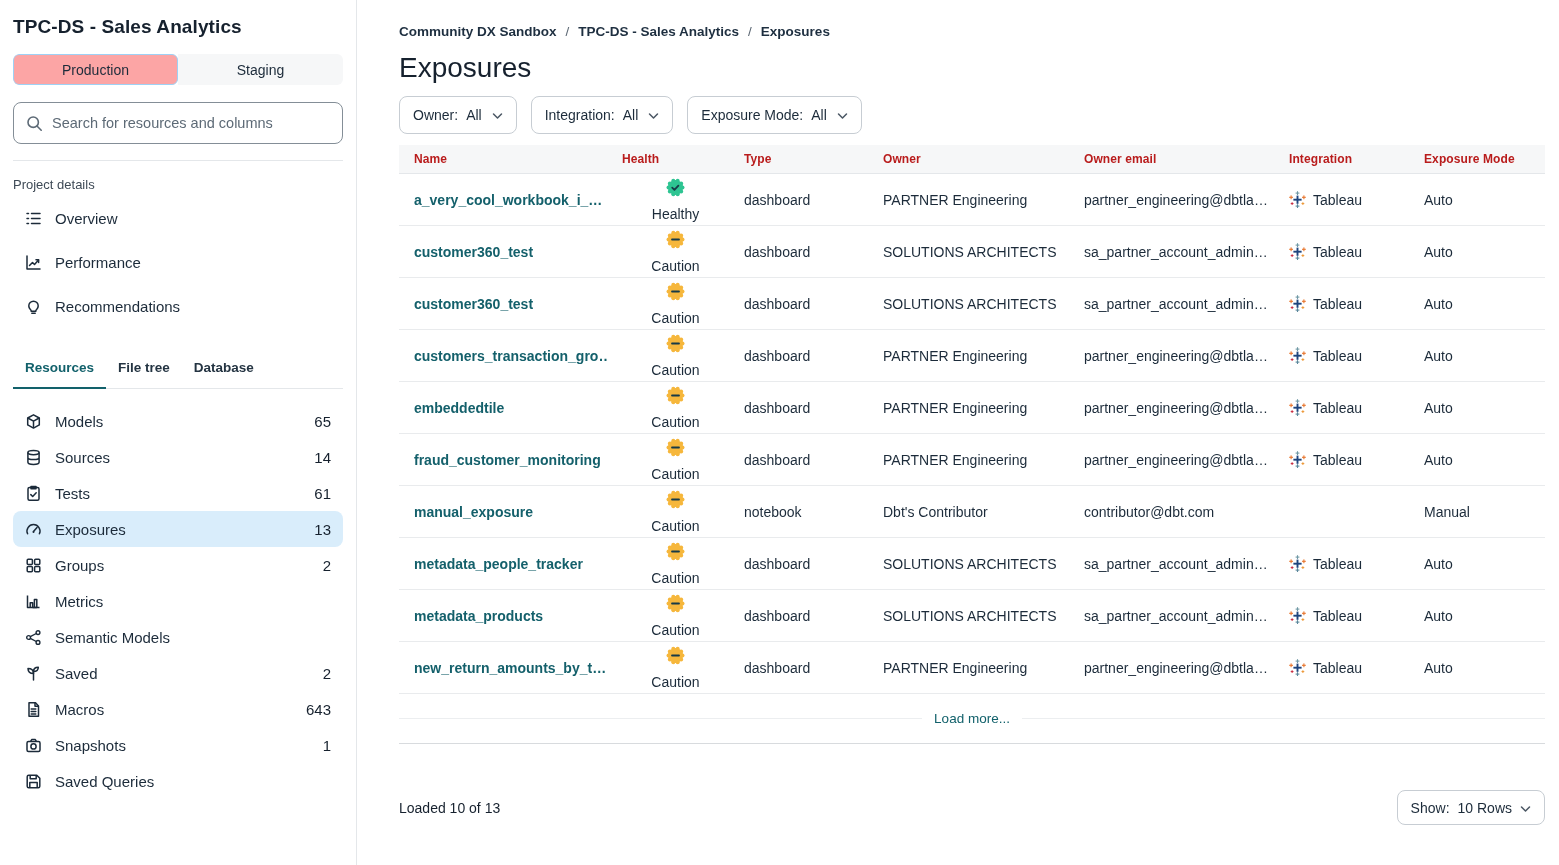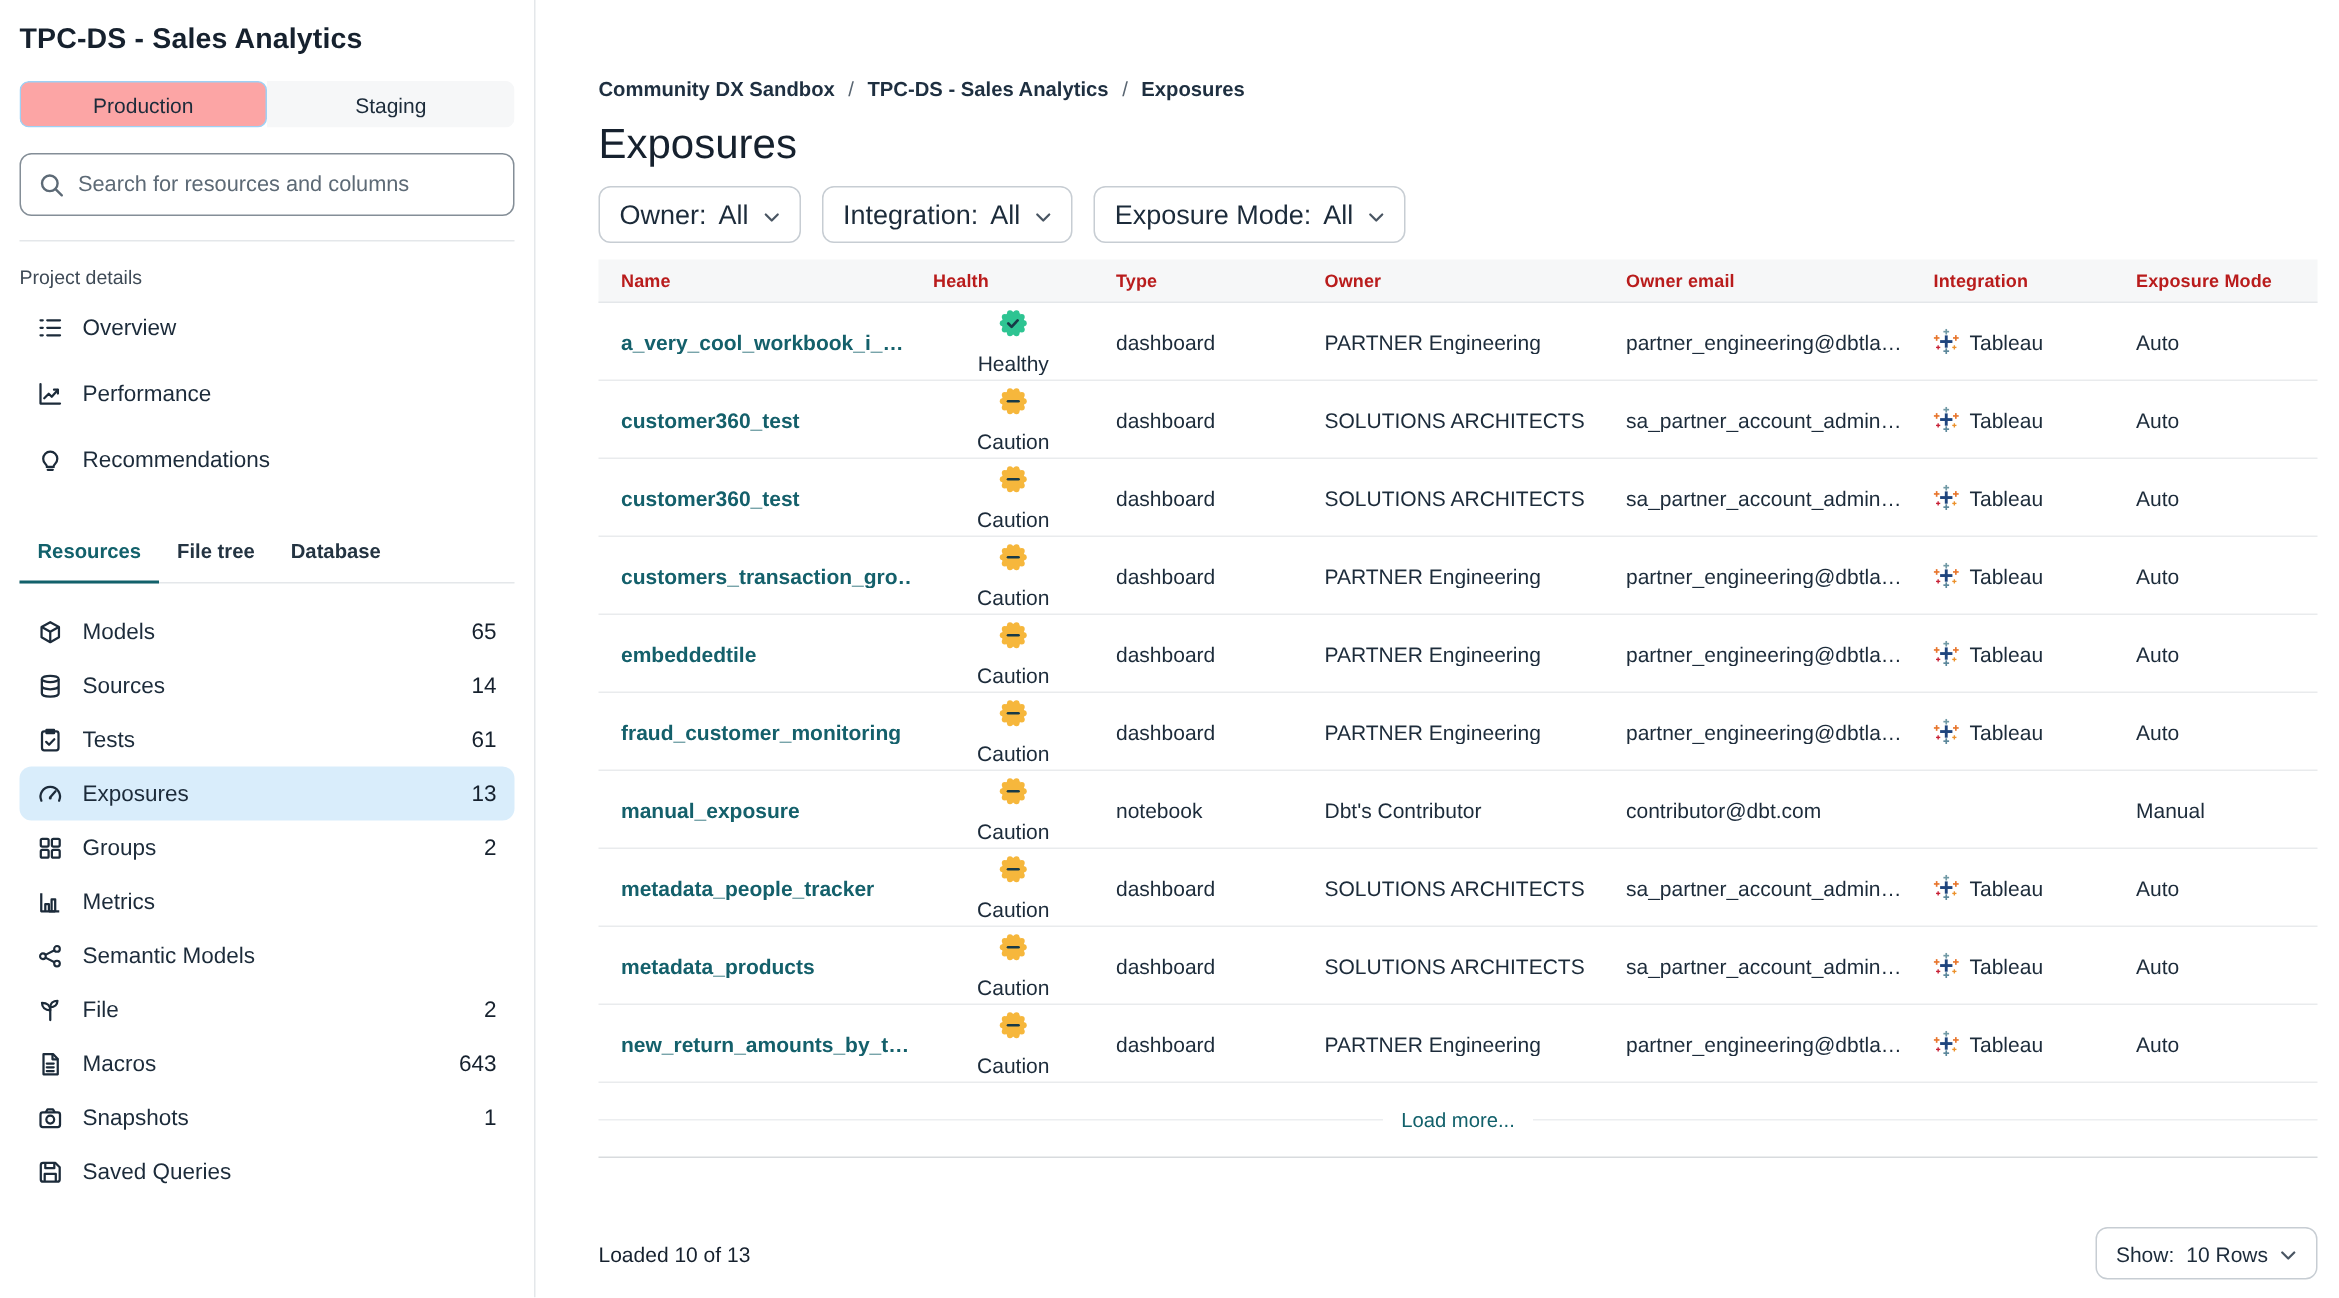--- a/index.html
+++ b/index.html
@@ -28,28 +28,28 @@
   .sb-tab.active { color:#12616b; border-bottom:2px solid #12616b; }
   .resource-list { list-style:none; margin-top:14px; }
   .res-item { display:flex; align-items:center; gap:13px; height:36px; padding:0 12px; font-size:15px;
     border-radius:8px; cursor:pointer; }
   .res-item.active { background:#d9edfb; }
   .res-label { flex:1; }
   .res-count { font-size:15px; color:#16212e; }
   .icon16 svg { display:block; }
 
   
-  .main { flex:1; padding:24px 14px 0 42px; display:flex; flex-direction:column;margin-top:28px; }
+  .main { flex:1; padding:24px 14px 0 42px; display:flex; flex-direction:column; }
   .breadcrumb { display:flex; align-items:center; gap:9px; font-size:13.5px; font-weight:700; color:#1e2f40; }
   .crumb-link { cursor:pointer; color:#1e2f40; text-decoration:none; }
   .crumb-sep { font-weight:400; color:#5a6672; }
   .page-title { margin-top:13px; font-size:28px; font-weight:400; color:#16212e; }
   .filters { display:flex; gap:14px; margin-top:12px; }
   .filter-btn { height:38px; border:1px solid #c7cdd3; border-radius:8px; background:#fff;
-    display:flex; align-items:center; gap:8px; padding:0 13px; font-size:18px; color:#1c2b3a; cursor:pointer; font-family:inherit; }
+    display:flex; align-items:center; gap:8px; padding:0 13px; font-size:14px; color:#1c2b3a; cursor:pointer; font-family:inherit; }
   .filter-btn .chev { margin-left:2px; }
 
   .table { margin-top:11px; }
   .thead, .trow { display:grid; grid-template-columns:208px 122px 139px 201px 205px 135px auto; align-items:center; }
   .thead { height:29px; background:#f6f7f8; border-bottom:1px solid #e4e7ea; }
   .th { font-size:12px; font-weight:700; color:#b91c1c; padding-left:15px; letter-spacing:.1px; }
   .trow { height:52px; border-bottom:1px solid #e9ebed; }
   .td { padding-left:15px; font-size:14px; color:#1c2b3a; white-space:nowrap; overflow:hidden; }
   .name-link { font-size:14px; font-weight:700; color:#14606b; cursor:pointer; }
   .health-cell { display:flex; align-items:center; gap:9px;flex-direction:column; }
@@ -203,21 +203,21 @@
           <span class="res-label">Semantic Models</span>
         </li>
         <li class="res-item">
           <span class="icon16">
             <svg width="17" height="17" viewBox="0 0 17 17" fill="none" stroke="#1c2b3a" stroke-width="1.5" stroke-linecap="round" stroke-linejoin="round">
               <path d="M8.5 15V7.5"></path>
               <path d="M8.5 8.5C8.5 5.5 6.5 3.5 3 3.5c0 3 2 5 5.5 5z"></path>
               <path d="M8.5 6.5c0-2.5 1.8-4.3 4.8-4.3 0 2.6-1.8 4.3-4.8 4.3z"></path>
             </svg>
           </span>
-          <span class="res-label">File</span>
+          <span class="res-label">Saved</span>
           <span class="res-count">2</span>
         </li>
         <li class="res-item">
           <span class="icon16">
             <svg width="17" height="17" viewBox="0 0 17 17" fill="none" stroke="#1c2b3a" stroke-width="1.5" stroke-linecap="round" stroke-linejoin="round">
               <path d="M4 1.8h6.5L13.5 5v10.2H4z"></path>
               <path d="M10 2v3.2h3.3M6.2 8h4.6M6.2 10.5h4.6M6.2 13h4.6"></path>
             </svg>
           </span>
           <span class="res-label">Macros</span>

